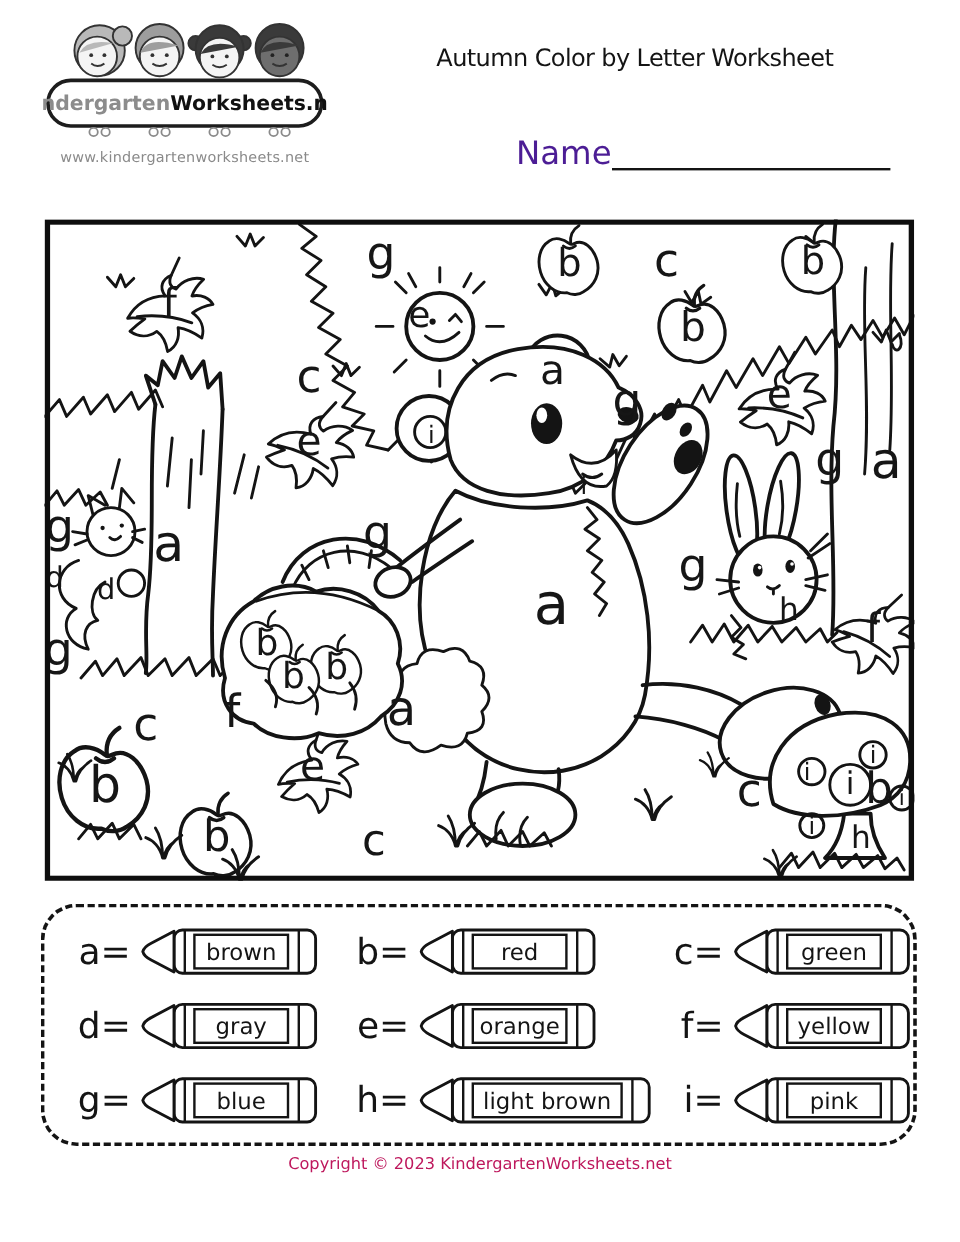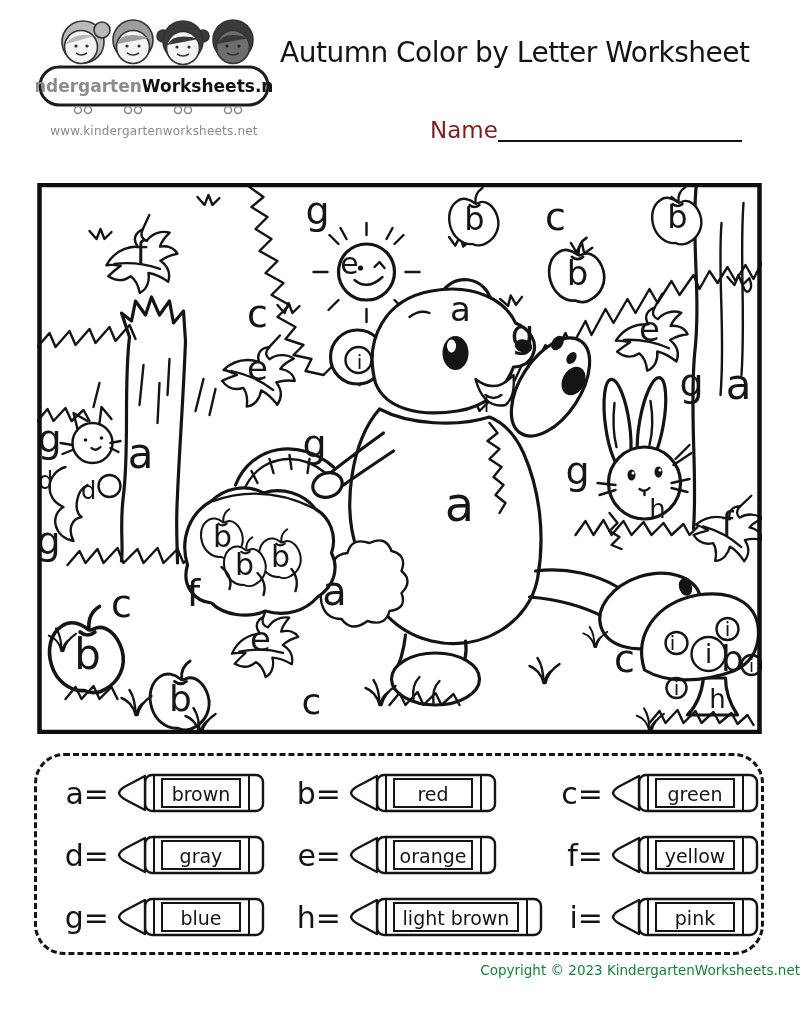--- a/index.html
+++ b/index.html
@@ -1,42 +1,42 @@
 <!DOCTYPE html>
 <html><head>
 <meta charset="utf-8">
 <style>
   html,body{margin:0;padding:0;background:#ffffff;}
   .page{position:relative;width:800px;height:1035px;background:#fff;overflow:hidden;
         font-family:"DejaVu Sans","Liberation Sans",sans-serif;color:#141414;}
   
   .logo{position:absolute;left:36px;top:14px;width:236px;}
   .logo-url{text-align:center;color:#8a8a8a;font-size:12px;margin-top:2px;letter-spacing:.2px;}
-  .title{position:absolute;left:280px;top:36px;width:470px;margin:0;
-         font-size:28px;font-weight:400;color:#141414;letter-spacing:-0.5px;}
+  .title{position:absolute;left:294px;top:36px;width:470px;margin:0;text-align:center;
+         font-size:20px;font-weight:400;color:#141414;letter-spacing:-0.5px;}
   .name-row{position:absolute;left:430px;top:110px;width:312px;display:flex;align-items:flex-end;}
-  .name-label{font-size:23px;font-weight:400;color:#7f1d1d;line-height:1;}
+  .name-label{font-size:27px;font-weight:400;color:#4c1d95;line-height:1;}
   .name-line{flex:1;height:30px;border-bottom:2.5px solid #141414;}
   
   .scene-wrap{position:absolute;left:37px;top:183px;width:725px;height:551px;}
   .ln{fill:none;stroke:#141414;stroke-width:2.4;stroke-linecap:round;stroke-linejoin:round;}
   .thick{stroke-width:3.2;}
   .wfill{fill:#ffffff;}
   .ink{fill:#141414;stroke:none;}
   #letters-layer text{fill:#161616;font-family:"DejaVu Sans","Liberation Sans",sans-serif;}
   
   .legend{position:absolute;left:34px;top:753px;width:730px;height:202px;box-sizing:border-box;
           border:3.5px dashed #141414;border-radius:30px;}
   #legend-grid{display:grid;grid-template-columns:232px 262px 208px;grid-auto-rows:62px;
                align-items:center;padding:6px 12px 0 24px;}
   .legend-item{display:flex;align-items:center;gap:6px;}
   .legend-item .eq{min-width:48px;text-align:right;font-size:30px;color:#141414;}
   .crayon-text{font-family:"DejaVu Sans","Liberation Sans",sans-serif;}
   
-  .footer{position:absolute;top:961px;width:100%;text-align:right;color:#15803d;
+  .footer{position:absolute;top:961px;width:100%;text-align:center;color:#be185d;
           font-size:13.5px;line-height:1.4;}
 </style>
 </head>
 <body>
 
 <div class="page">
 
   <div class="logo">
     <svg width="236" height="104" viewBox="0 0 236 104">
       <g stroke="#333" stroke-width="1.6" fill="none">

